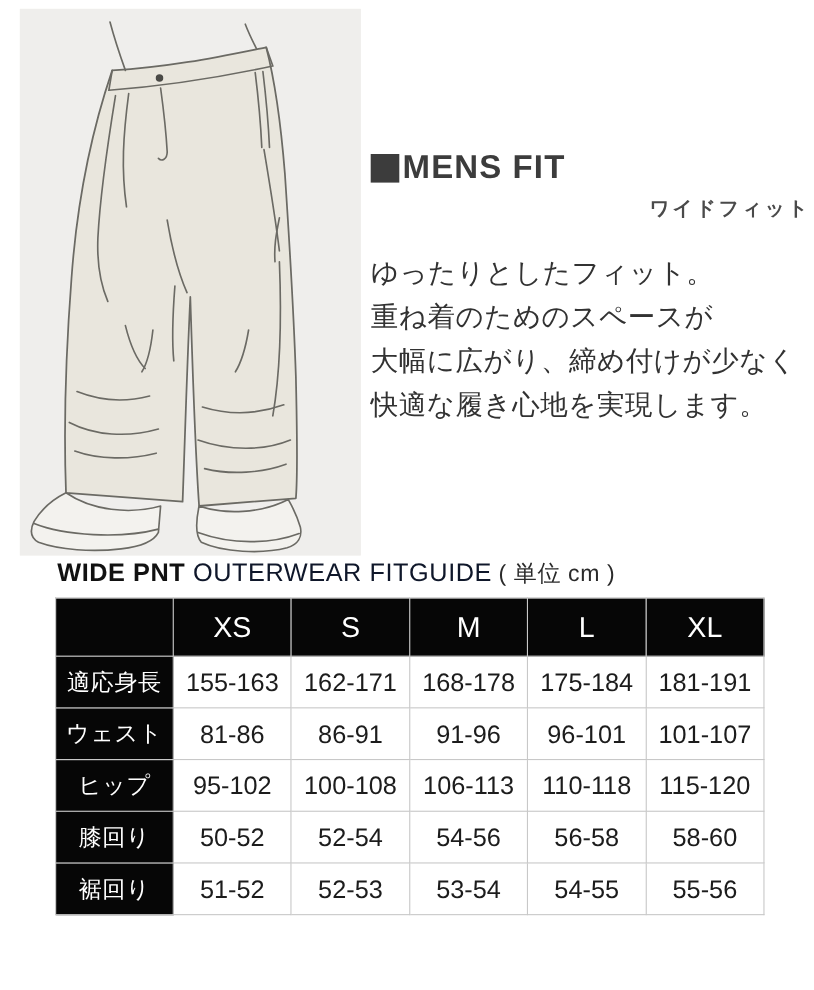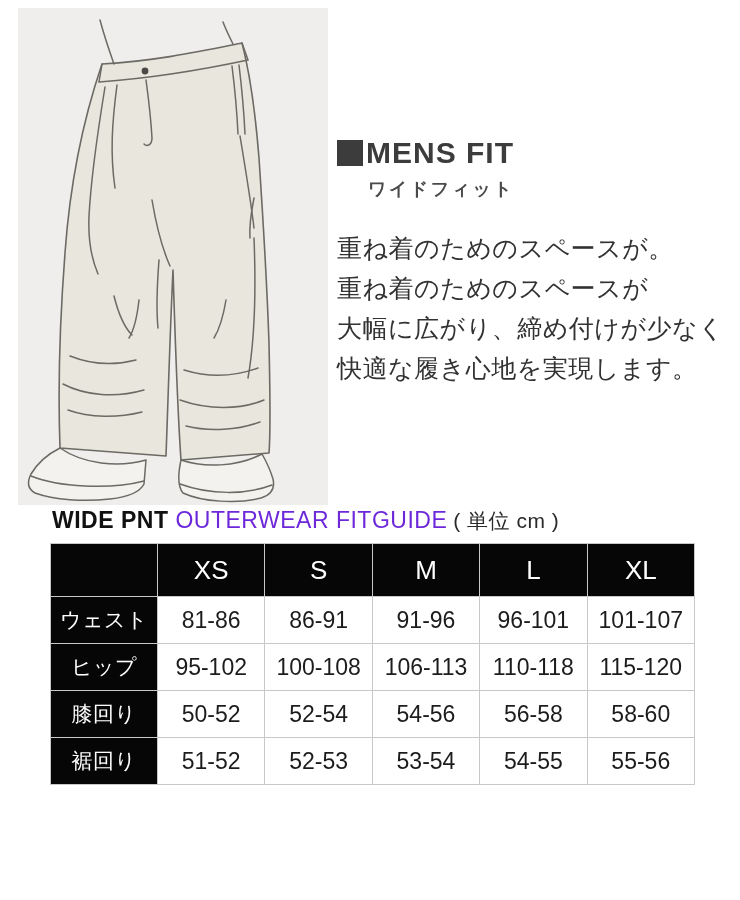--- a/index.html
+++ b/index.html
@@ -23,36 +23,36 @@
   .fit-title{
     display:flex;align-items:center;margin:0;
     font-size:30px;font-weight:700;letter-spacing:1px;color:#3c3c3c;
   }
   .fit-title .sq{
     width:26px;height:26px;background:#3c3c3c;display:inline-block;
     margin-right:3px;flex:0 0 auto;
   }
   .fit-subtitle{
     margin:7px 0 0 31px;
-    font-size:18px;font-weight:700;letter-spacing:2.5px;color:#4a4a4a;
+    font-size:18px;font-weight:700;letter-spacing:2.5px;color:#4a4a4a;text-align:right;
   }
   .fit-desc{margin-top:27px;}
   .fit-line{
     font-size:25px;line-height:40px;color:#323232;letter-spacing:0.5px;
     white-space:nowrap;
   }
 
   
   .size-section{position:absolute;left:50px;top:507px;width:646px;}
   .table-title{
     font-size:23px;color:#1c1c1c;letter-spacing:0.5px;margin:0 0 8px 2px;
     white-space:nowrap;
   }
   .table-title .tt-bold{font-weight:800;color:#111;}
-  .table-title .tt-rest{font-weight:400;margin-left:7px;color:#6d28d9;}
+  .table-title .tt-rest{font-weight:400;margin-left:7px;color:#0f172a;}
   .table-title .tt-unit{font-weight:400;font-size:21px;margin-left:6px;color:#2a2a2a;}
 
   table.size-table{
     width:645px;border-collapse:collapse;table-layout:fixed;
     background:#ffffff;
   }
   table.size-table th,table.size-table td{
     border:1px solid #c8c8c8;text-align:center;vertical-align:middle;
     padding:0;
   }
@@ -137,21 +137,21 @@
     </svg>
   </div>
 
   <section class="fit-info">
     <h1 class="fit-title">
       <span class="sq"></span>
       <span>MENS FIT</span>
     </h1>
     <div class="fit-subtitle">ワイドフィット</div>
     <div class="fit-desc">
-      <div class="fit-line">重ね着のためのスペースが。</div>
+      <div class="fit-line">ゆったりとしたフィット。</div>
       <div class="fit-line">重ね着のためのスペースが</div>
       <div class="fit-line">大幅に広がり、締め付けが少なく</div>
       <div class="fit-line">快適な履き心地を実現します。</div>
     </div>
   </section>
 
   <section class="size-section">
     <div class="table-title">
       <span class="tt-bold">WIDE PNT</span><span class="tt-rest">OUTERWEAR FITGUIDE</span><span class="tt-unit">( 単位 cm )</span>
     </div>
@@ -169,20 +169,28 @@
             <th class="corner"></th>
             <th>XS</th>
             <th>S</th>
             <th>M</th>
             <th>L</th>
             <th>XL</th>
           </tr>
         </thead>
       <tbody>
           <tr>
+            <th>適応身長</th>
+            <td>155-163</td>
+            <td>162-171</td>
+            <td>168-178</td>
+            <td>175-184</td>
+            <td>181-191</td>
+          </tr>
+          <tr>
             <th>ウェスト</th>
             <td>81-86</td>
             <td>86-91</td>
             <td>91-96</td>
             <td>96-101</td>
             <td>101-107</td>
           </tr>
           <tr>
             <th>ヒップ</th>
             <td>95-102</td>

